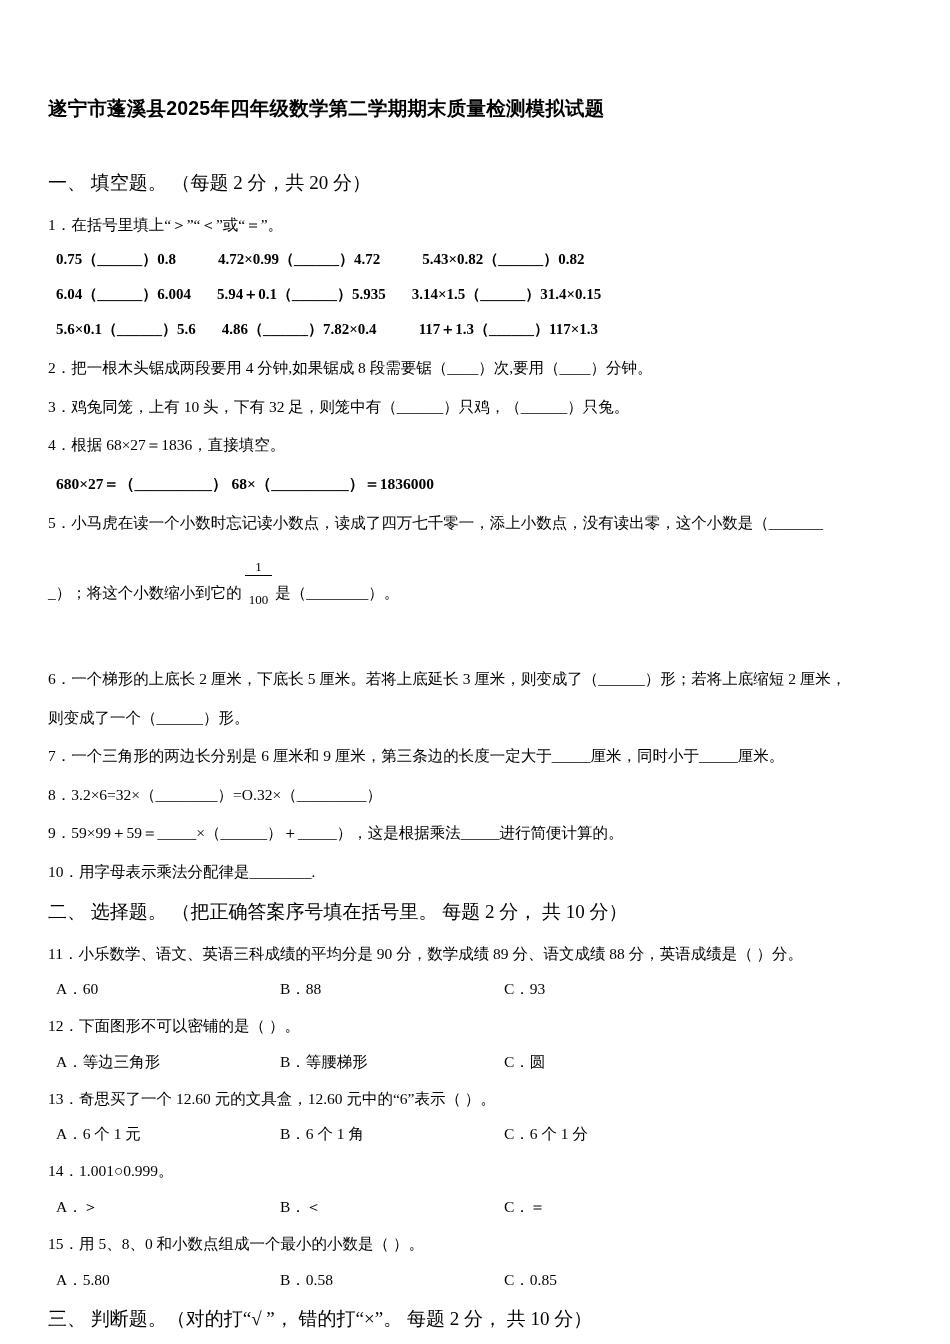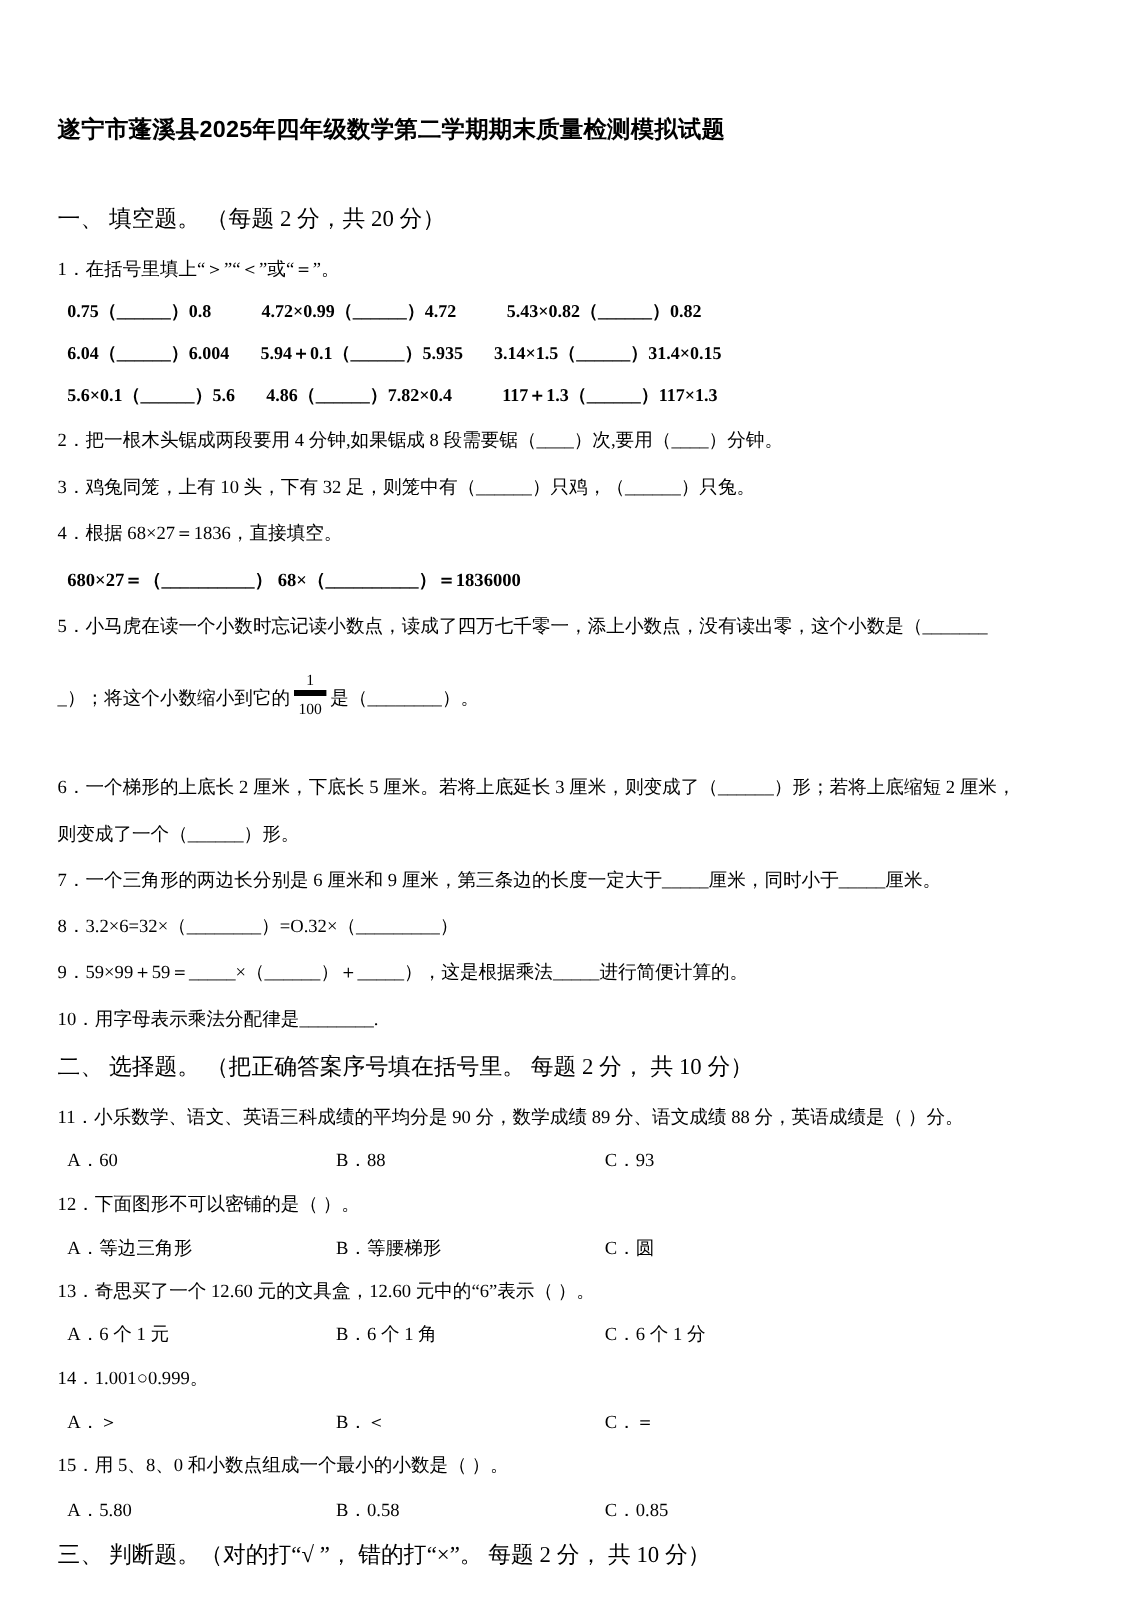--- a/index.html
+++ b/index.html
@@ -82,22 +82,22 @@
     margin: 0 3px;
     position: relative;
     top: -2px;
   }
   .frac .num {
     display: block;
     padding: 0 4px;
   }
   .frac .den {
     display: block;
-    border-top: 5px solid #000000;
-    padding: 4px 4px;
+    border-top: 1px solid #000000;
+    padding: 17px 4px;
   }
   .spacer-lg { height: 26px; }
   .spacer-md { height: 14px; }
 </style>
 </head>
 <body>
 
 <div class="page">
 
   <div class="doc-title">遂宁市蓬溪县2025年四年级数学第二学期期末质量检测模拟试题</div>

